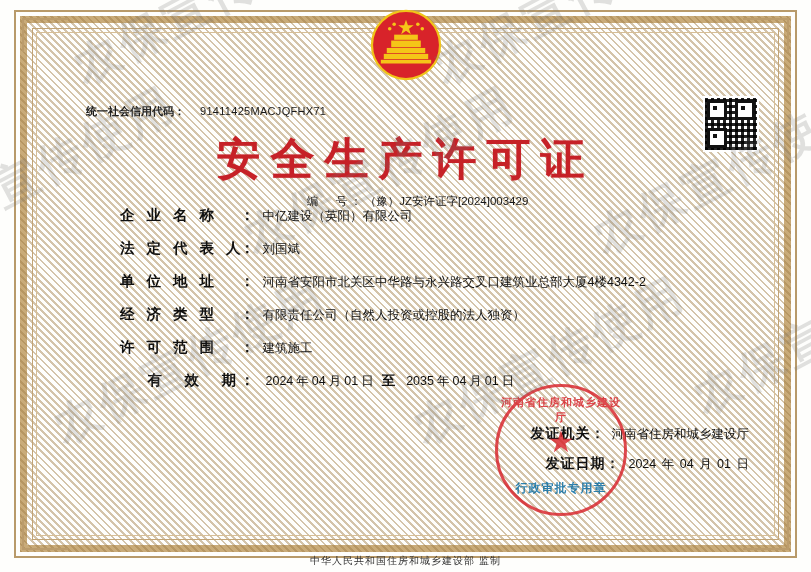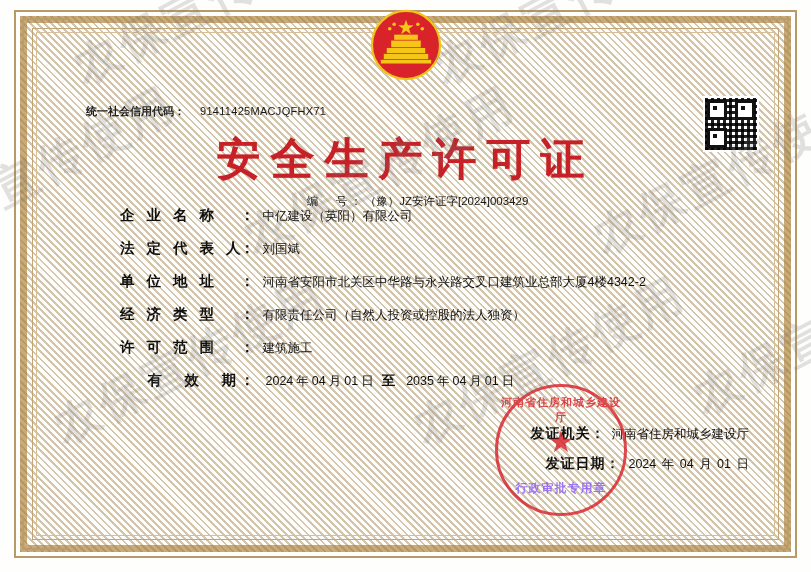--- a/index.html
+++ b/index.html
@@ -282,21 +282,21 @@
     color: #d8232a;
     font-weight: bold;
     font-family: "DejaVu Serif", serif;
     letter-spacing: 1px;
   }
   .seal .arc-bottom {
     position: absolute;
     left: 0; right: 0; bottom: 18px;
     text-align: center;
     font-size: 12px;
-    color: #8b5cf6;
+    color: #0369a1;
     font-weight: bold;
     font-family: "DejaVu Serif", serif;
     letter-spacing: 1px;
     line-height: 1.1;
   }
 
   
   .footer {
     position: absolute;
     left: 0; right: 0;
@@ -450,20 +450,21 @@
       </span>
     </div>
   </div>
 
   <div class="seal">
     <div class="arc-top">河南省住房和城乡建设厅</div>
     <div class="star">★</div>
     <div class="arc-bottom">行政审批专用章</div>
   </div>
 
+  <div class="footer">中华人民共和国住房和城乡建设部 监制</div>
 
   <div class="watermark">
     <div class="wm" style="left:60px;  top:-30px;">农保宣传使用</div>
     <div class="wm" style="left:420px; top:-30px;">农保宣传使用</div>
     <div class="wm" style="left:-110px; top:140px;">农保宣传使用</div>
     <div class="wm" style="left:230px; top:140px;">农保宣传使用</div>
     <div class="wm" style="left:580px; top:140px;">农保宣传使用</div>
     <div class="wm" style="left:40px;  top:330px;">农保宣传使用</div>
     <div class="wm" style="left:400px; top:330px;">农保宣传使用</div>
     <div class="wm" style="left:680px; top:300px;">农保宣传使用</div>

